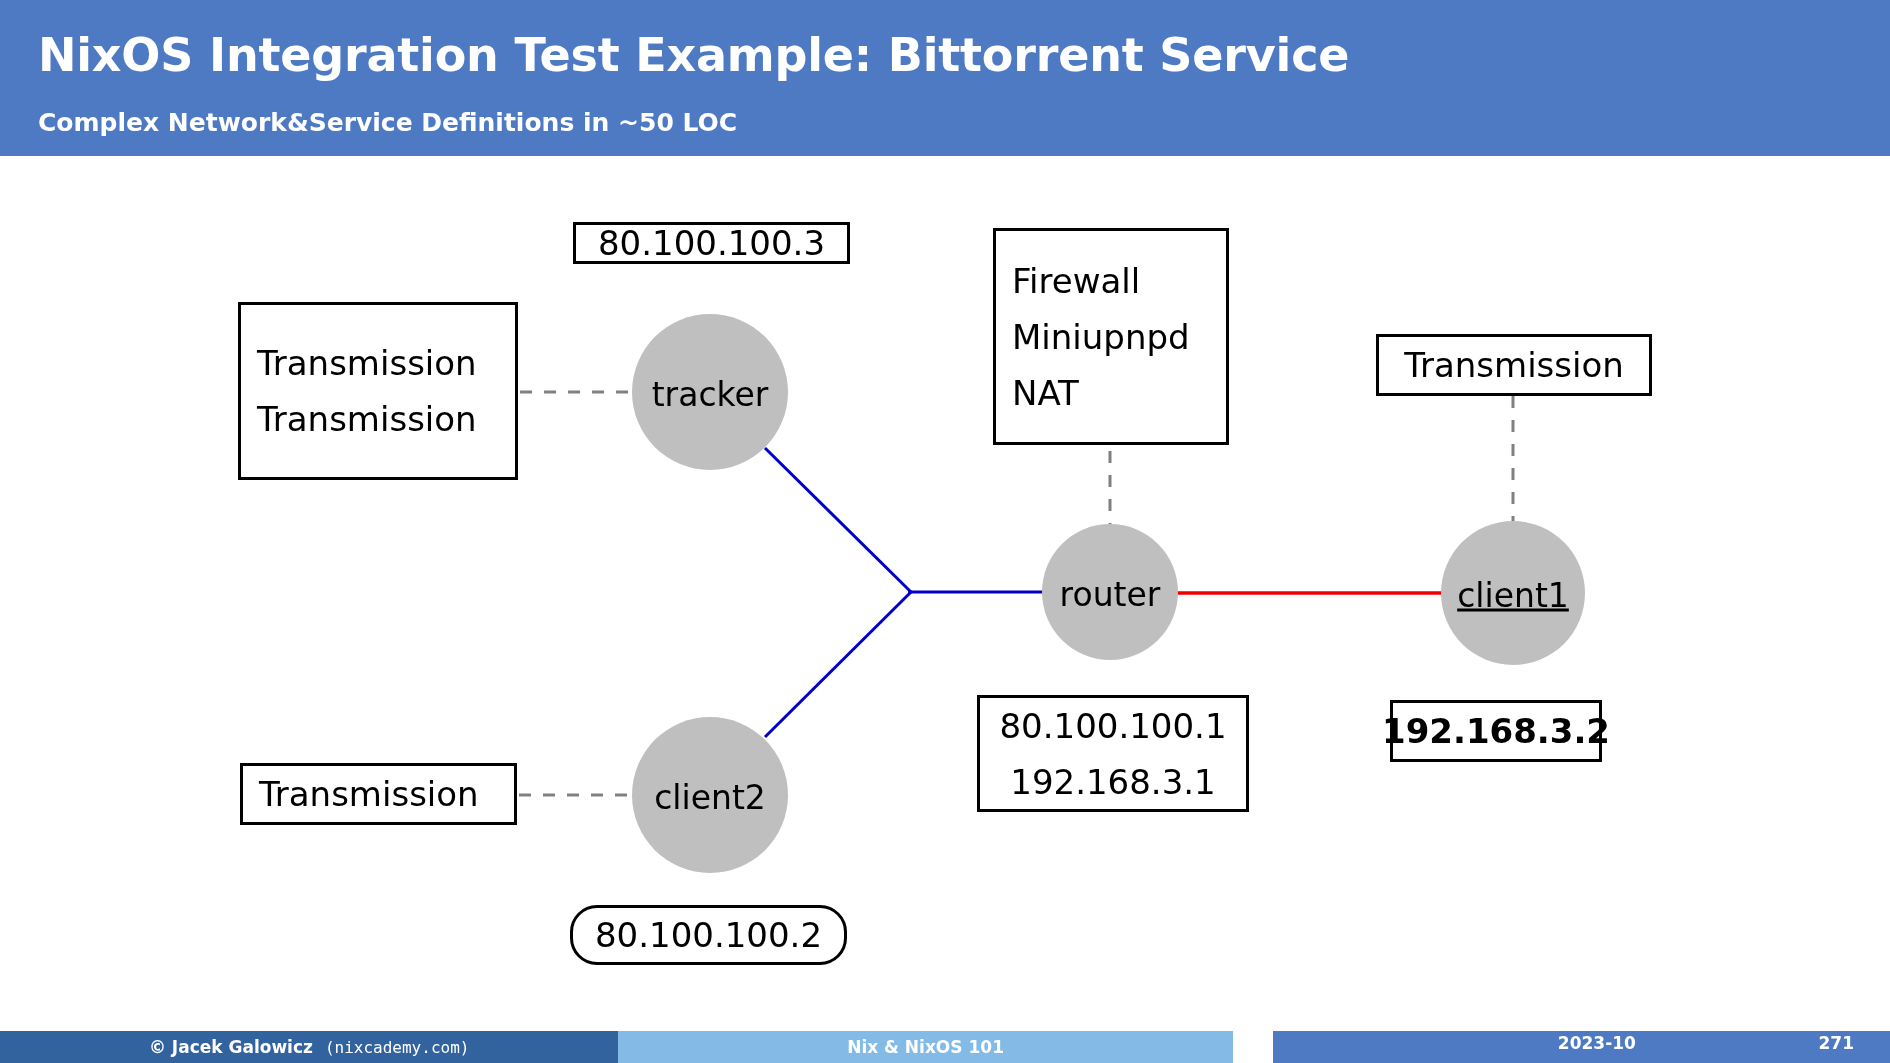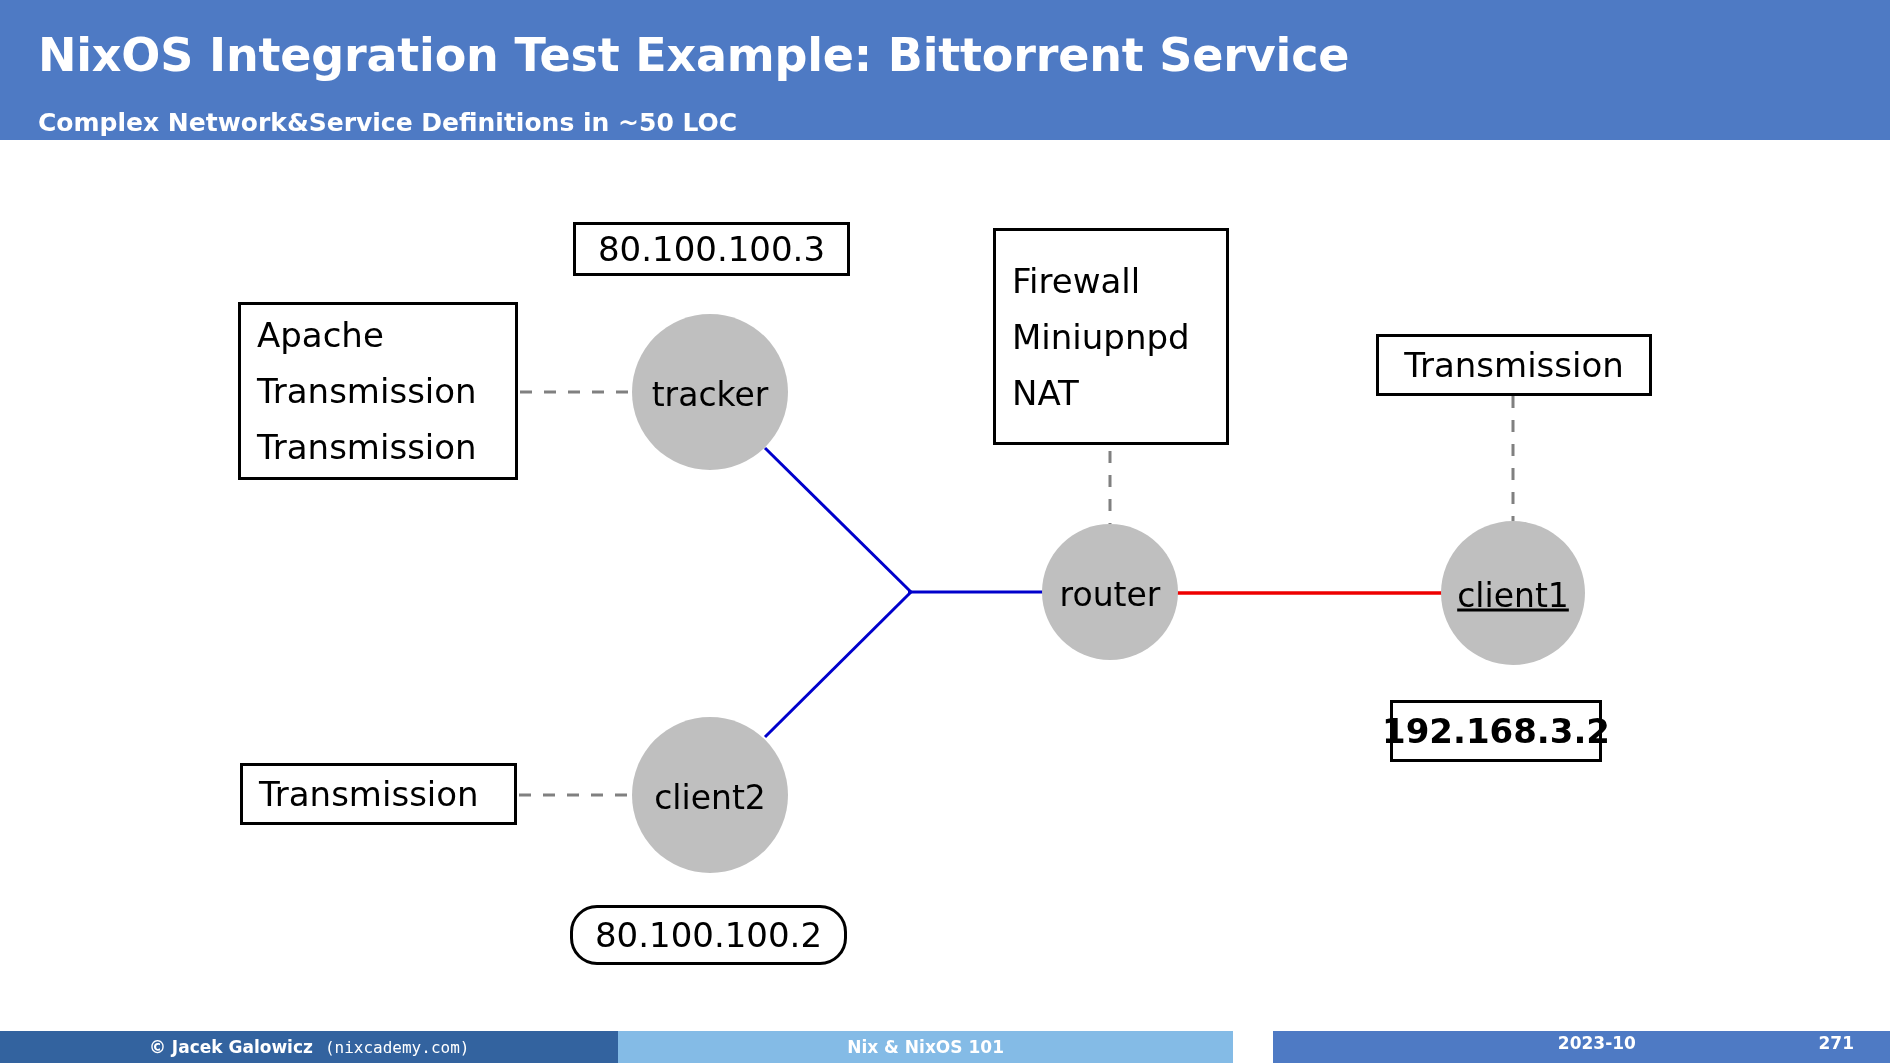--- a/index.html
+++ b/index.html
@@ -13,21 +13,21 @@
     overflow: hidden;
     font-family: "DejaVu Sans", sans-serif;
     position: relative;
   }
 
   
   #slide-header {
     position: absolute;
     left: 0; top: 0;
     width: 1890px;
-    height: 140px;
+    height: 156px;
     background: #4e7ac4;
     box-sizing: border-box;
   }
   #slide-title {
     position: absolute;
     left: 38px;
     top: 28px;
     font-family: "DejaVu Sans", sans-serif;
     font-weight: bold;
     font-size: 46px;
@@ -175,43 +175,46 @@
       <circle cx="1513" cy="437" r="72" fill="#bfbfbf"></circle>
     </g>
   </svg>
 
   <div class="node-label" style="left:710px; top:238px;">tracker</div>
   <div class="node-label" style="left:710px; top:641px;">client2</div>
   <div class="node-label" style="left:1110px; top:438px;">router</div>
   <div class="node-label" style="left:1513px; top:439px;text-decoration:underline;">client1</div>
 
   <div class="info-box pad-left" style="left:238px; top:146px; width:280px; height:178px;">
-    <span class="line">Apache</span>
-    <span class="line">Transmission</span>
-    <span class="line">Transmission</span>
-  </div>
-
-  <div class="info-box center" style="left:573px; top:66px; width:277px; height:54px;">
+    <span class="line">Transmission</span>
+    <span class="line">Transmission</span>
+  </div>
+
+  <div class="info-box center" style="left:573px; top:66px; width:277px; height:42px;">
     <span class="line">80.100.100.3</span>
   </div>
 
   <div class="info-box pad-left" style="left:240px; top:607px; width:277px; height:62px;">
     <span class="line">Transmission</span>
   </div>
 
   <div class="info-box center" style="left:570px; top:749px; width:277px; height:60px;border-radius:27px;">
     <span class="line">80.100.100.2</span>
   </div>
 
   <div class="info-box pad-left" style="left:993px; top:72px; width:236px; height:217px;">
     <span class="line">Firewall</span>
     <span class="line">Miniupnpd</span>
     <span class="line">NAT</span>
   </div>
 
+  <div class="info-box center" style="left:977px; top:539px; width:272px; height:117px;">
+    <span class="line">80.100.100.1</span>
+    <span class="line">192.168.3.1</span>
+  </div>
 
   <div class="info-box center" style="left:1376px; top:178px; width:276px; height:62px;">
     <span class="line">Transmission</span>
   </div>
 
   <div class="info-box center" style="left:1390px; top:544px; width:212px; height:62px;font-weight:bold;">
     <span class="line">192.168.3.2</span>
   </div>
 
 </div>

